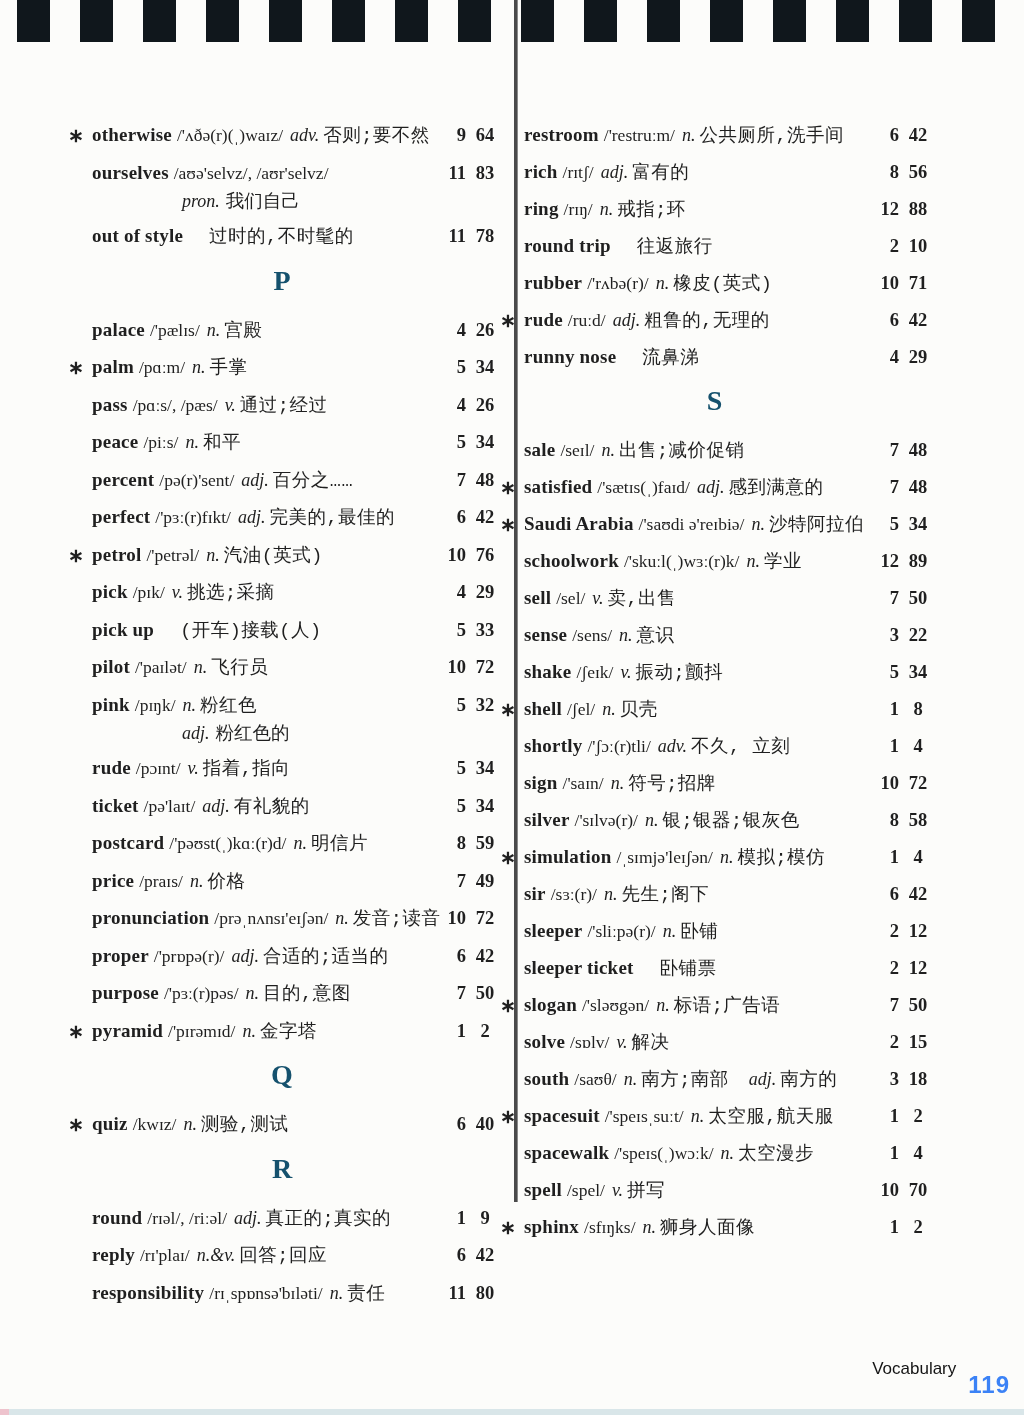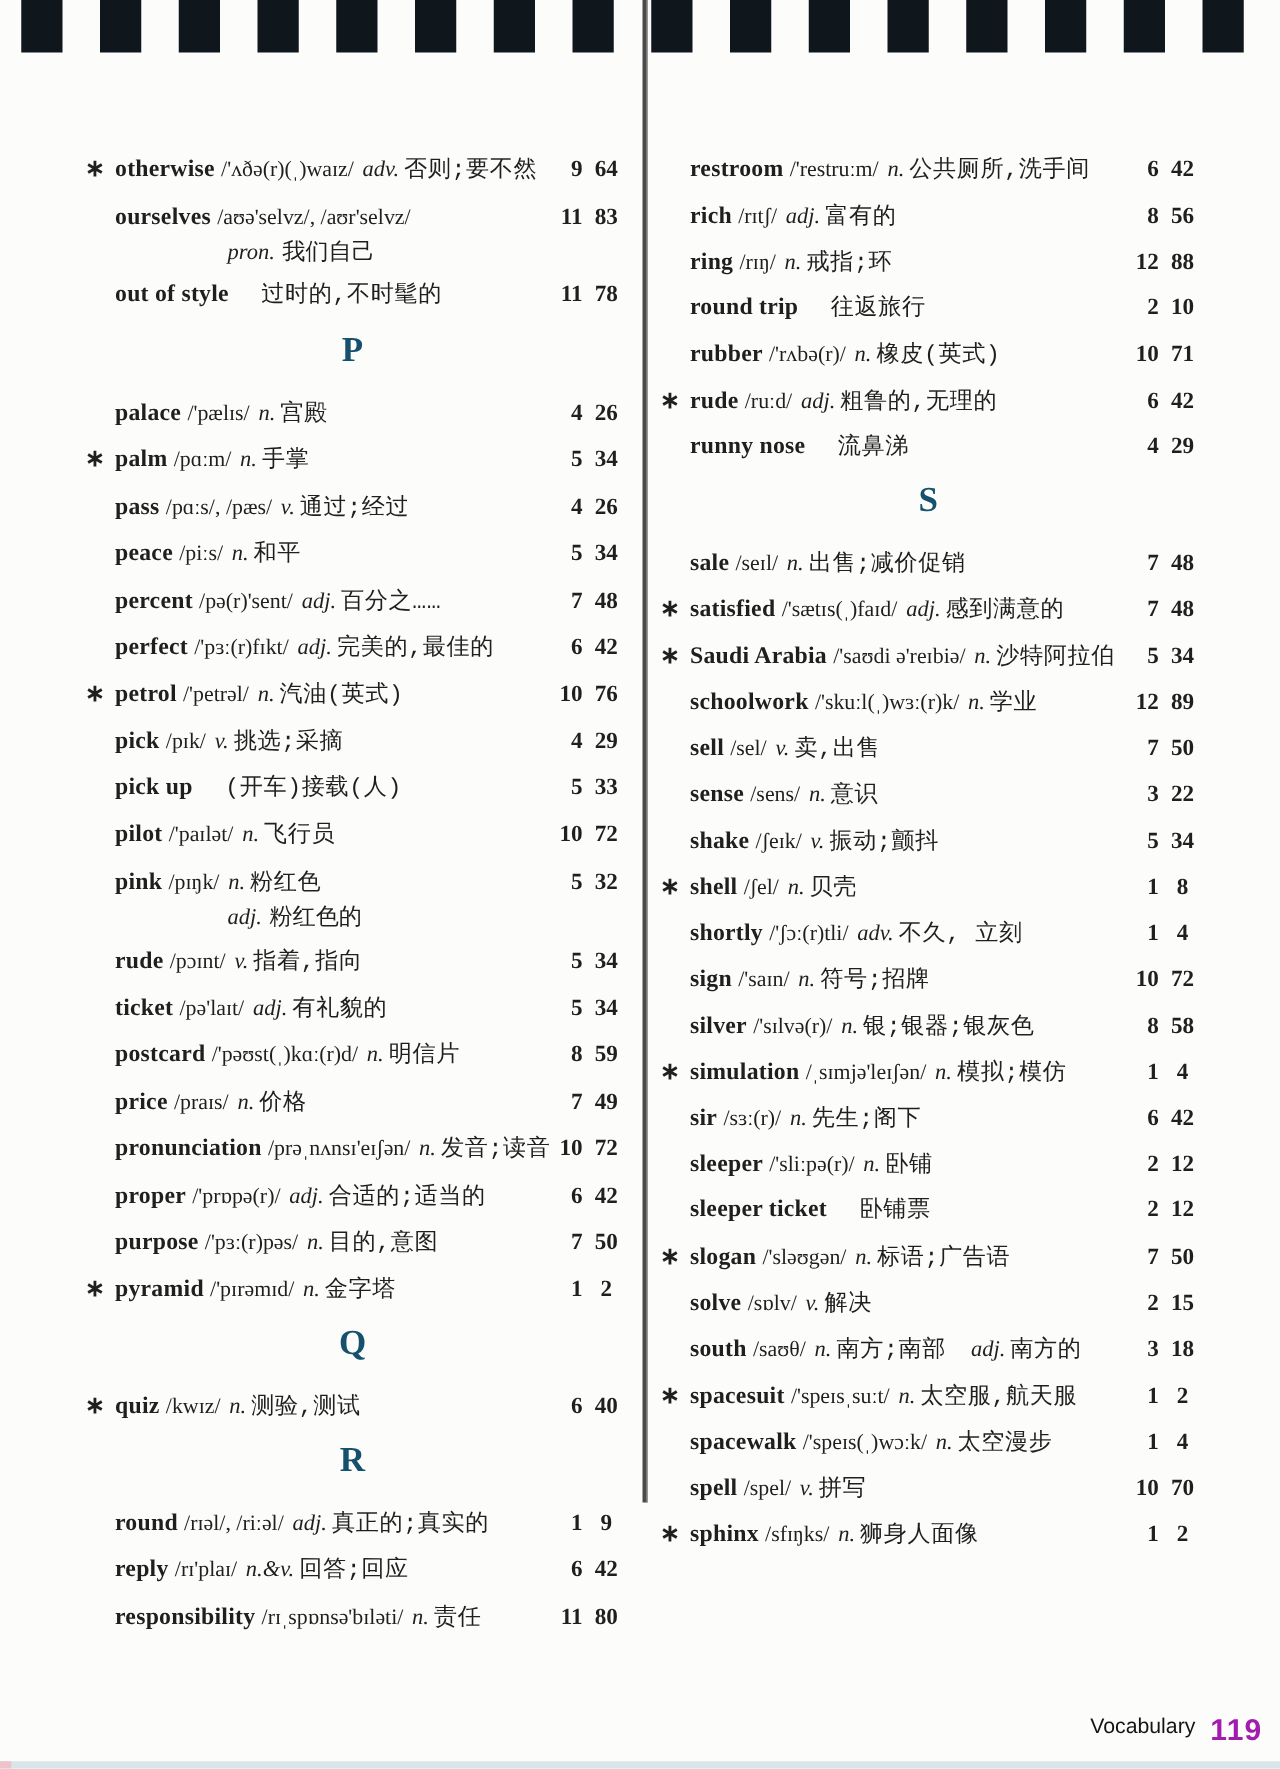--- a/index.html
+++ b/index.html
@@ -8,21 +8,21 @@
     background:#fcfcfa; overflow:hidden;
     font-family:"Liberation Serif", serif; color:#1f1f1f;
   }
   
   .top-bars { position:absolute; top:0; left:17px; display:flex; gap:30px; }
   .top-bars .bar { width:33px; height:42px; background:#10171c; }
   
   .cols { position:absolute; top:118px; left:0; width:1024px; }
   .col { position:absolute; top:0; }
   .col-left  { left:60px;  width:444px; }
-  .col-right { left:520px; width:445px; }
+  .col-right { left:492px; width:445px; }
   .divider { position:absolute; left:514px; top:-10px; height:1212px; width:3px;
              background:#4a4a4a; border-right:1px solid #8a8a8a; }
   
   .row { position:relative; height:37.5px; padding:5px 0 0 32px; box-sizing:border-box;
          display:flex; align-items:baseline; }
   .col-right .row { height:37px; }
   .row .star { position:absolute; left:8px; top:8px; font-weight:bold; font-size:19px; line-height:19px; }
   .line { flex:1 1 auto; min-width:0; white-space:nowrap; font-size:18.5px; line-height:24px; }
   .line b.word { font-size:19px; letter-spacing:0.2px; }
   .line .phon { font-size:17.5px; margin-left:5px; }
@@ -35,21 +35,21 @@
   .n2 { width:38px; text-align:center; font-weight:bold; font-size:18.5px; }
   .extra { height:30px; padding-left:122px; box-sizing:border-box; white-space:nowrap;
            font-size:18.5px; line-height:24px; margin-top:-4px; }
   .extra i { font-size:18px; margin-right:6px; }
   .section { height:56px; box-sizing:border-box; padding-top:8px; text-align:center;
              font-weight:bold; font-size:28px; color:#15516d; }
   
   .footer { position:absolute; right:14px; bottom:16px; display:flex; align-items:flex-start;
             gap:12px; font-family:"Liberation Sans", sans-serif; }
   .footer .flabel { font-size:17px; color:#141414; }
-  .footer .fpage { font-size:24px; font-weight:bold; color:#a21caf; letter-spacing:1px; }
+  .footer .fpage { font-size:24px; font-weight:bold; color:#3b82f6; letter-spacing:1px;margin-top:12px; }
   .bottom-strip { position:absolute; left:0; bottom:0; width:100%; height:6px; background:#d9e6e9; }
   .pink-notch { position:absolute; left:0; bottom:0; width:9px; height:6px; background:#eec3cd; }
 </style>
 </head>
 <body>
 
 <div class="page">
   <div class="top-bars" id="top-bars">
       <div class="bar" style="background: rgb(16, 23, 28);"></div>
       <div class="bar" style="background: rgb(16, 23, 28);"></div>

